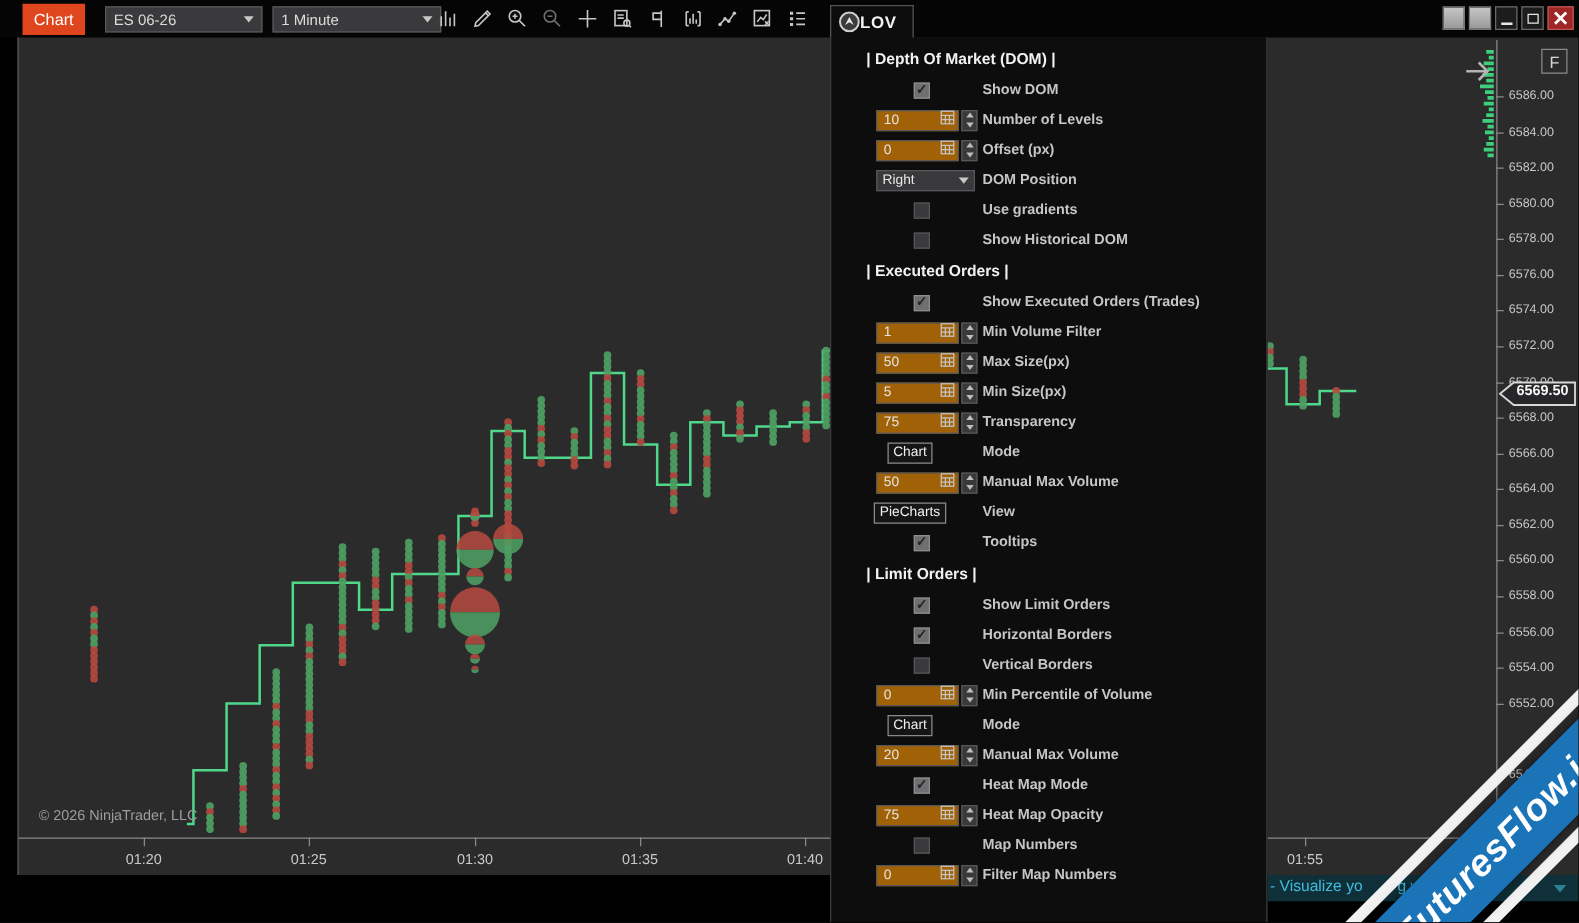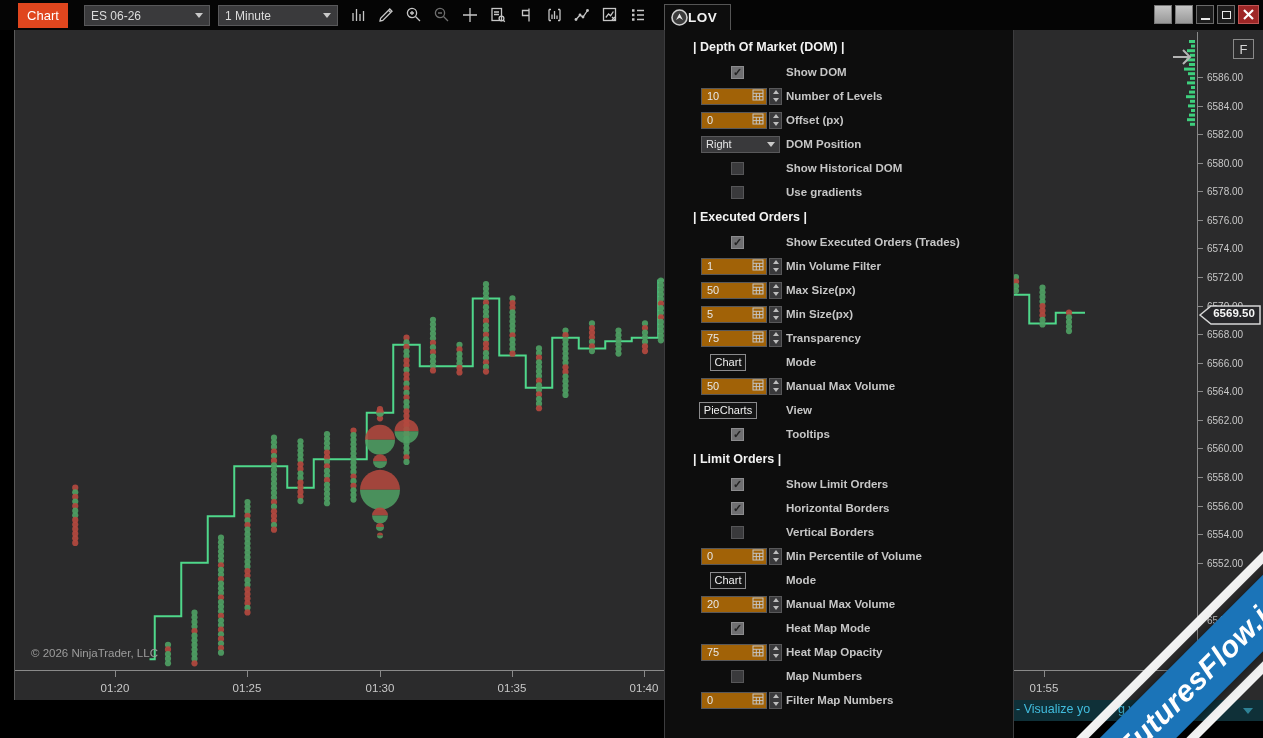--- a/index.html
+++ b/index.html
@@ -8,21 +8,21 @@
 
   
   #topbar{position:absolute;left:0;top:0;width:1263px;height:30px;background:#050505;}
   #chart-tab{position:absolute;left:18px;top:3px;width:50px;height:25px;background:#e0461e;
     color:#fff;font-size:13px;display:flex;align-items:center;justify-content:center;}
   .tb-select{position:absolute;top:5px;height:21px;background:#3a3a3c;border:1px solid #58585a;
     color:#dcdcdc;font-size:12px;display:flex;align-items:center;padding:0 6px;}
   .tb-select .chev{margin-left:auto;width:0;height:0;border-left:4px solid transparent;
     border-right:4px solid transparent;border-top:5px solid #c9c9c9;}
   #sel-instrument{left:84px;width:126px;}
-  #sel-interval{left:218px;width:120px;}
+  #sel-interval{left:218px;width:135px;}
   #tb-icons{position:absolute;left:348px;top:3px;height:24px;display:flex;gap:8px;}
   .tbicon{width:20px;height:24px;display:flex;align-items:center;justify-content:center;}
   #win-buttons{position:absolute;right:4px;top:5px;display:flex;gap:3px;}
   .wbtn{width:18px;height:19px;border:1px solid #6a6a6a;background:#1c1c1c;
     display:flex;align-items:center;justify-content:center;}
   .wbtn.square{background:linear-gradient(#c6c6c6,#989898);border-color:#777;}
   .wbtn.close{background:#9e2626;border-color:#c05555;width:21px;}
   .min-glyph{width:9px;height:2px;background:#e8e8e8;margin-top:9px;}
   .max-glyph{width:9px;height:8px;border:1.5px solid #e8e8e8;}
 
@@ -681,27 +681,27 @@
             <span>Right</span>
             <span class="chev"></span>
           </div>
         </div>
         <span class="row-label">DOM Position</span>
       </div>
       <div class="lov-row">
         <div class="ctrl-zone">
           <div class="cb off"></div>
         </div>
+        <span class="row-label">Use gradients</span>
+      </div>
+      <div class="lov-row">
+        <div class="ctrl-zone">
+          <div class="cb off"></div>
+        </div>
         <span class="row-label">Show Historical DOM</span>
-      </div>
-      <div class="lov-row">
-        <div class="ctrl-zone">
-          <div class="cb off"></div>
-        </div>
-        <span class="row-label">Use gradients</span>
       </div>
       <div class="sec-header">| Executed Orders |</div>
       <div class="lov-row">
         <div class="ctrl-zone">
           <div class="cb on">✓</div>
         </div>
         <span class="row-label">Show Executed Orders (Trades)</span>
       </div>
       <div class="lov-row">
         <div class="ctrl-zone">

